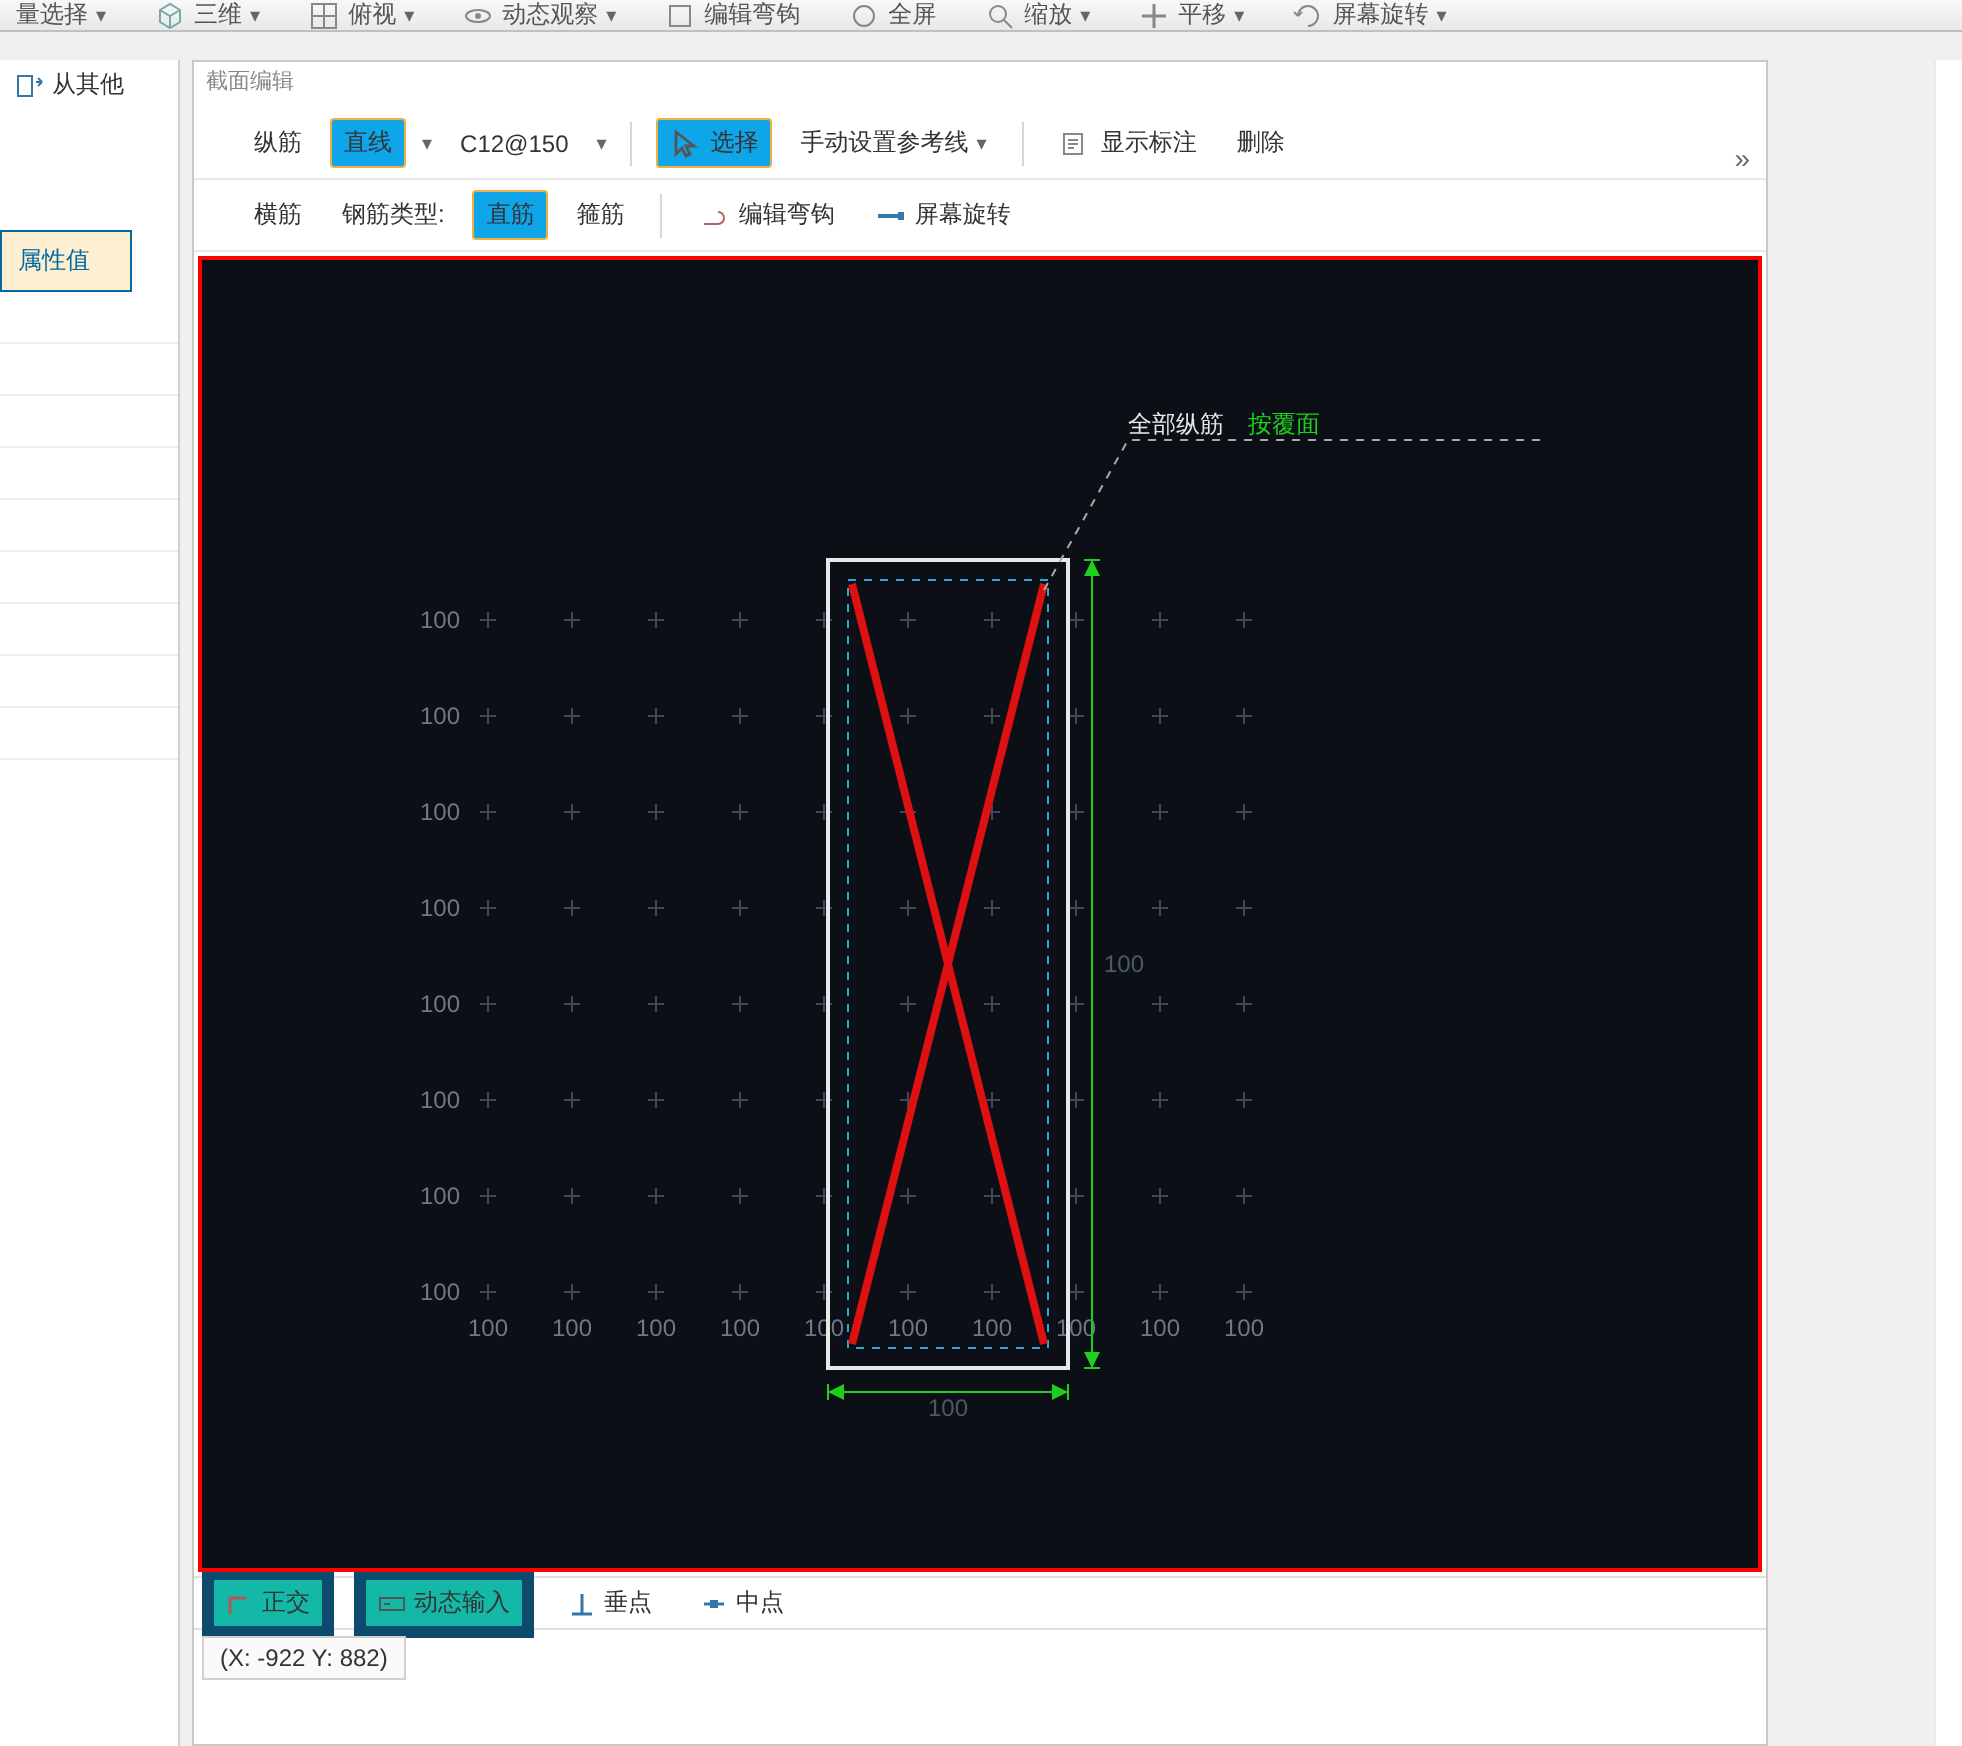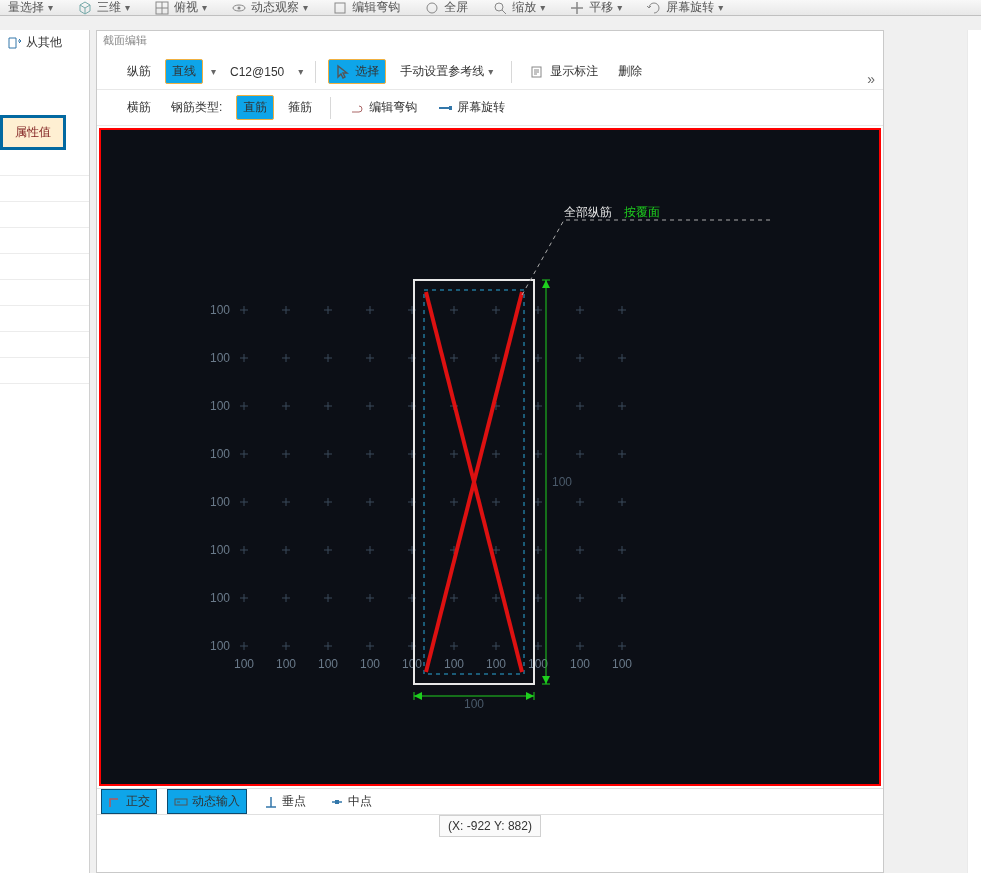--- a/index.html
+++ b/index.html
@@ -7,41 +7,41 @@
 
   
   .ribbon { height: 16px; background: linear-gradient(#f8f8f8,#e8e8e8); border-bottom: 1px solid #c0c0c0; display:flex; align-items:center; gap:16px; padding:0 4px; }
   .ribbon-item { display:flex; align-items:center; gap:4px; padding:2px 4px; color:#555; }
   .ribbon-icon { width:16px; height:16px; display:inline-block; }
   .drop { font-size:10px; color:#666; }
 
   
   .left-col { position:absolute; left:0; top:30px; width:90px; height:843px; background:#fff; border-right:1px solid #d0d0d0; }
   .left-item { display:flex; align-items:center; gap:4px; padding:4px 6px; }
-  .attr-header { width:66px; background:#feefd2; border:3px solid #0369a1; padding:6px 8px; color:#7f1d1d; margin-top:60px;text-align:center; }
+  .attr-header { width:66px; background:#feefd2; border:1px solid #0369a1; padding:6px 8px; color:#0369a1; margin-top:60px; }
   .attr-cell { border-bottom:1px solid #ececec; height:26px; padding:4px 6px; }
 
   
   .main { position:absolute; left:96px; top:30px; width:788px; height:843px; background:#fff; border:1px solid #c9c9c9; }
   .panel-title { font-size:11px; color:#888; padding:2px 6px 6px 6px; }
   .toolbar1, .toolbar2 { height:36px; display:flex; align-items:center; gap:8px; padding:0 24px; border-bottom:1px solid #e8e8e8; }
   .tbtn { display:flex; align-items:center; gap:4px; padding:3px 6px; color:#333; }
   .tbtn.active { border:1px solid #f0b040; background:#0ea5e9; border-radius:2px; }
   .sep { width:1px; height:22px; background:#d8d8d8; margin:0 4px; }
   .more { position:absolute; right:8px; top:40px; font-size:14px; color:#666; }
 
   .canvas-wrap { margin:2px; border:2px solid #ff0000; background:#0c0f16; position:relative; height:658px; }
   svg.canvas { width:100%; height:100%; display:block; }
 
   .status-row { height:26px; display:flex; align-items:center; gap:10px; padding:0 4px; border-top:1px solid #e0e0e0; }
   .status-btn { display:flex; align-items:center; gap:4px; padding:3px 6px; border:1px solid transparent; }
-  .status-btn.active { border:1px solid #0c4a6e; background:#0ea5e9; }
+  .status-btn.active { border:6px solid #0c4a6e; background:#14b8a6; }
   .snap-ic { width:14px; height:14px; display:inline-block; }
 
-  .coords-row { height:28px; display:flex; align-items:center; gap:14px; padding:0 16px; border-top:1px solid #e0e0e0;flex-direction:column; }
+  .coords-row { height:28px; display:flex; align-items:center; gap:14px; padding:0 4px; border-top:1px solid #e0e0e0; }
   .coords { border:1px solid #d0d0d0; padding:3px 8px; background:#fafafa; }
 
   .right-strip { position:absolute; right:0; top:30px; width:14px; height:843px; background:#fff; border-left:1px solid #eaeaea; }
 
   
   .ic-cursor { stroke:#555; fill:none; stroke-width:1.4; }
 </style>
 </head>
 <body>
 

